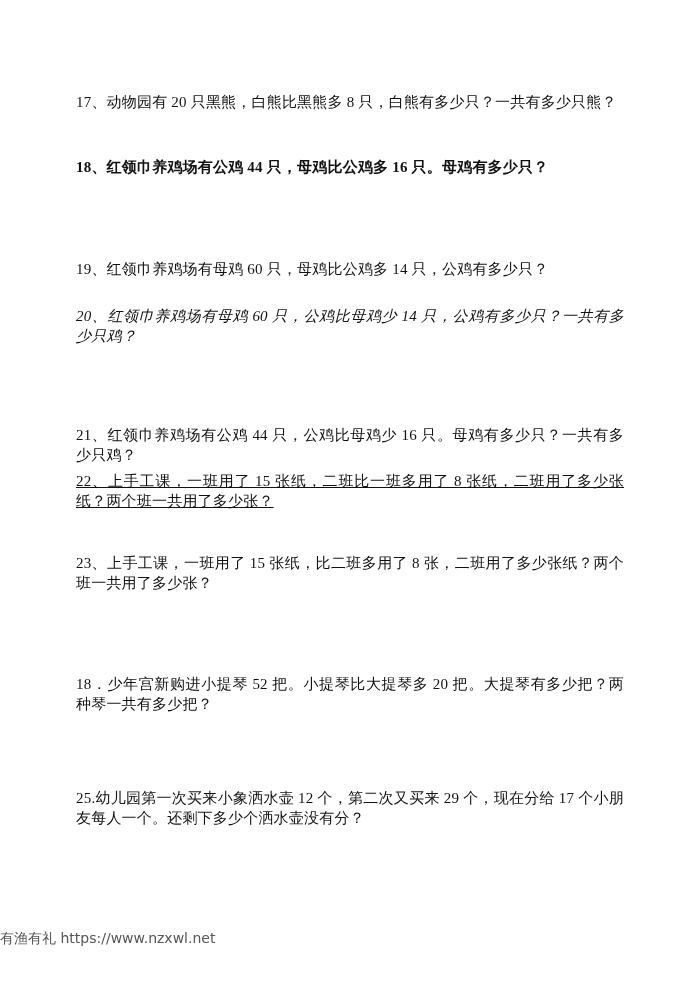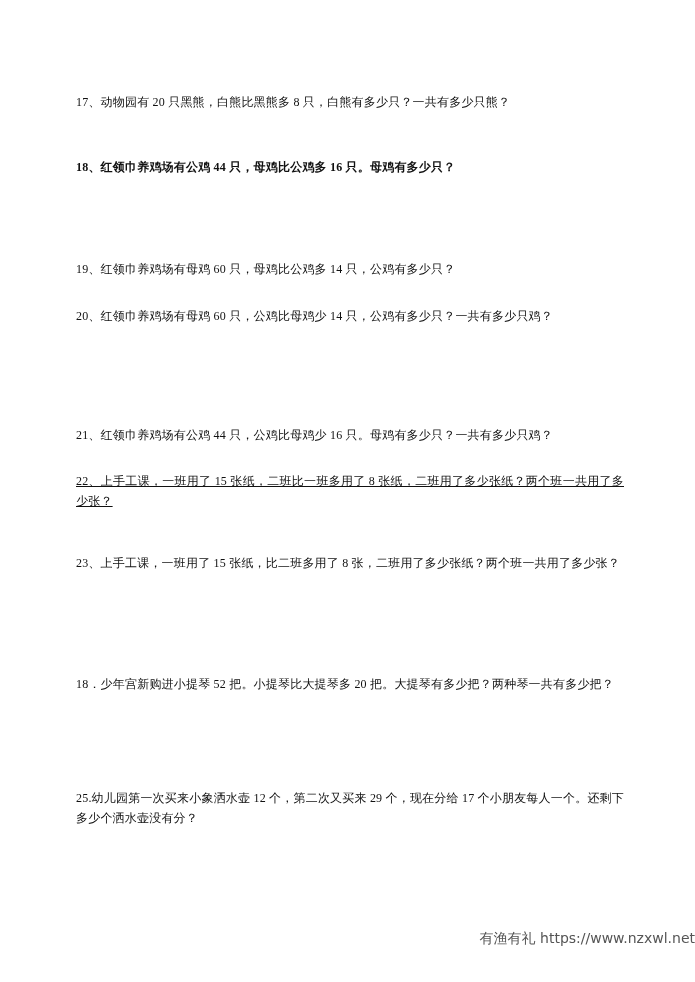--- a/index.html
+++ b/index.html
@@ -17,45 +17,45 @@
   }
   .page {
     position: absolute;
     left: 0; top: 0;
     width: 695px; height: 982px;
   }
   .problem {
     position: absolute;
     left: 76px;
     width: 548px;
-    font-size: 12px;
+    font-size: 15px;
     line-height: 20px;
     letter-spacing: 0.2px;
     white-space: normal;
     text-align: justify;
   }
   .footer {
     position: absolute;
     left: 0;
     width: 695px;
     top: 930px;
-    text-align: right;
+    text-align: left;
     font-family: "DejaVu Sans", "Liberation Sans", sans-serif;
     font-size: 14px;
     color: #555555;
   }
 </style>
 </head>
 <body>
 
 <div class="page">
   <div class="problem" style="top:92px;">17、动物园有 20 只黑熊，白熊比黑熊多 8 只，白熊有多少只？一共有多少只熊？</div>
   <div class="problem" style="top:157px;font-weight:bold;">18、红领巾养鸡场有公鸡  44 只，母鸡比公鸡多 16 只。母鸡有多少只？</div>
   <div class="problem" style="top:225px;margin-top:34px;">19、红领巾养鸡场有母鸡 60 只，母鸡比公鸡多 14 只，公鸡有多少只？</div>
-  <div class="problem" style="top:306px;">20、红领巾养鸡场有母鸡  60 只，公鸡比母鸡少 14 只，公鸡有多少只？一共有多少只鸡？</div>
+  <div class="problem" style="top:306px;font-style:italic;">20、红领巾养鸡场有母鸡  60 只，公鸡比母鸡少 14 只，公鸡有多少只？一共有多少只鸡？</div>
   <div class="problem" style="top:387px;margin-top:38px;">21、红领巾养鸡场有公鸡 44 只，公鸡比母鸡少 16 只。母鸡有多少只？一共有多少只鸡？</div>
   <div class="problem" style="top:471px;text-decoration:underline;">22、上手工课，一班用了 15 张纸，二班比一班多用了 8 张纸，二班用了多少张纸？两个班一共用了多少张？</div>
   <div class="problem" style="top:553px;">23、上手工课，一班用了 15 张纸，比二班多用了 8 张，二班用了多少张纸？两个班一共用了多少张？</div>
   <div class="problem" style="top:674px;">18．少年宫新购进小提琴 52 把。小提琴比大提琴多 20 把。大提琴有多少把？两种琴一共有多少把？</div>
   <div class="problem" style="top:788px;">25.幼儿园第一次买来小象洒水壶 12 个，第二次又买来 29 个，现在分给 17 个小朋友每人一个。还剩下多少个洒水壶没有分？</div>
 
   <div class="footer">有渔有礼 https://www.nzxwl.net</div>
 </div>
 
 </body></html>

